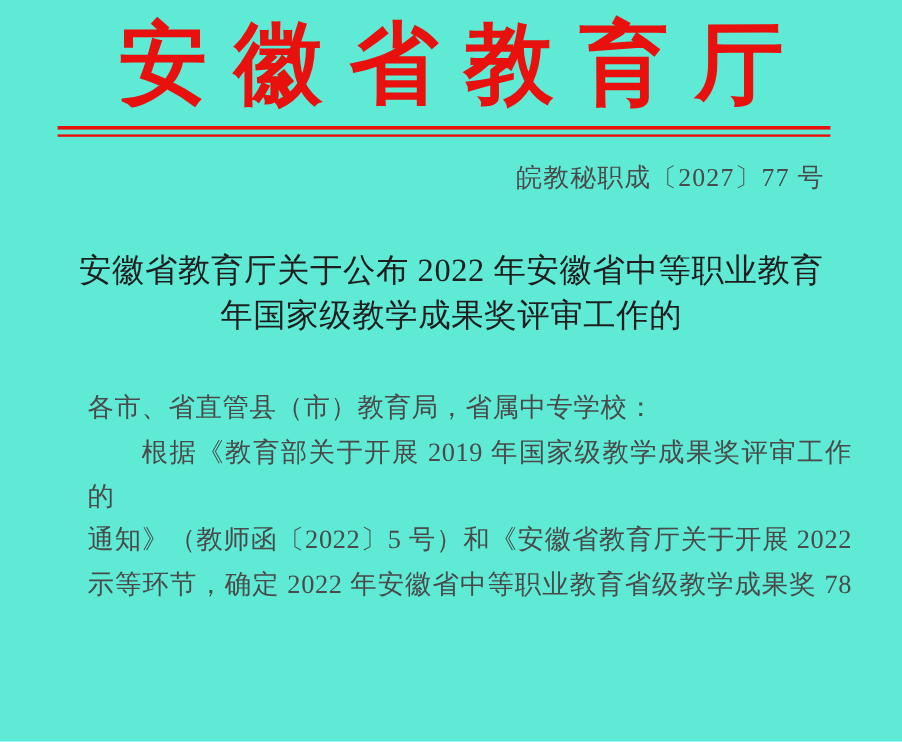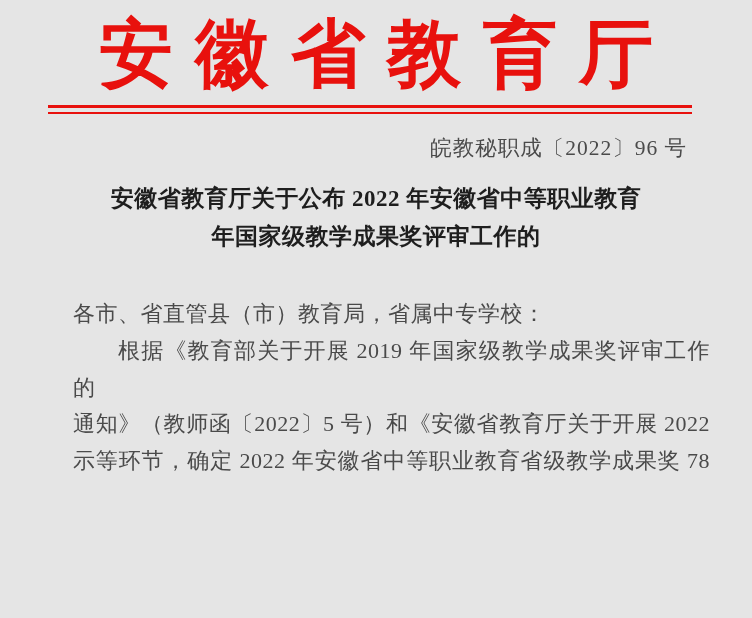--- a/index.html
+++ b/index.html
@@ -42,24 +42,24 @@
     padding-right: 65px;
     text-align: right;
     font-size: 21.5px;
     line-height: 24px;
     letter-spacing: 1px;
     color: var(--body-ink, #4a4a4a);
   }
 
   
   .title {
-    margin-top: 20px;
+    margin-top: 46px;
     text-align: center;
-    font-size: 23px;
-    font-weight: bold;
+    font-size: 27px;
+    font-weight: normal;
     line-height: 38px;
     letter-spacing: 0.5px;
     color: var(--title-ink, #1e1e1e);
     white-space: nowrap;
   }
 
   
   .body-text {
     margin-top: 40px;
     padding: 0 42px 0 73px;
@@ -76,27 +76,27 @@
     text-align: right;
     text-align-last: left;
   }
   .body-line.indent {
     text-indent: 45px; 
   }
 </style>
 </head>
 <body>
 
-<div class="page" style="background: #e5e5e5;">
+<div class="page" style="background: #5eead4;">
 
   <div class="letterhead">安徽省教育厅</div>
 
   <div class="red-rule"></div>
 
-  <div class="doc-number">皖教秘职成〔2022〕96 号</div>
+  <div class="doc-number">皖教秘职成〔2027〕77 号</div>
 
   <div class="title">
     <div>安徽省教育厅关于公布 2022 年安徽省中等职业教育</div>
     <div>年国家级教学成果奖评审工作的</div>
   </div>
 
   <div class="body-text">
     <div class="body-line greeting">各市、省直管县（市）教育局，省属中专学校：</div>
     <div class="body-line indent">根据《教育部关于开展 2019 年国家级教学成果奖评审工作的</div>
     <div class="body-line">通知》（教师函〔2022〕5 号）和《安徽省教育厅关于开展 2022</div>

